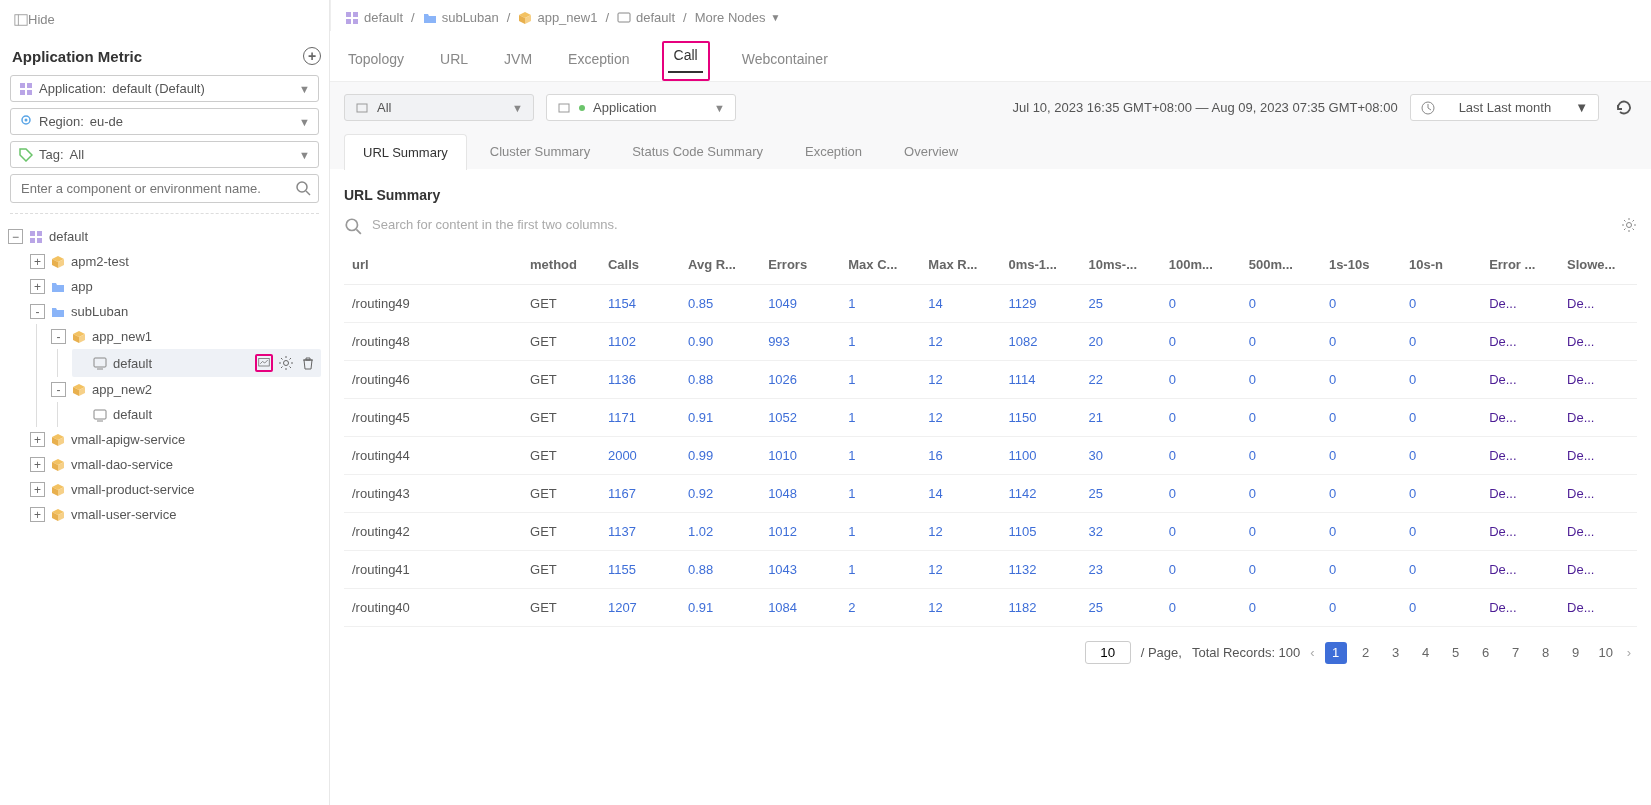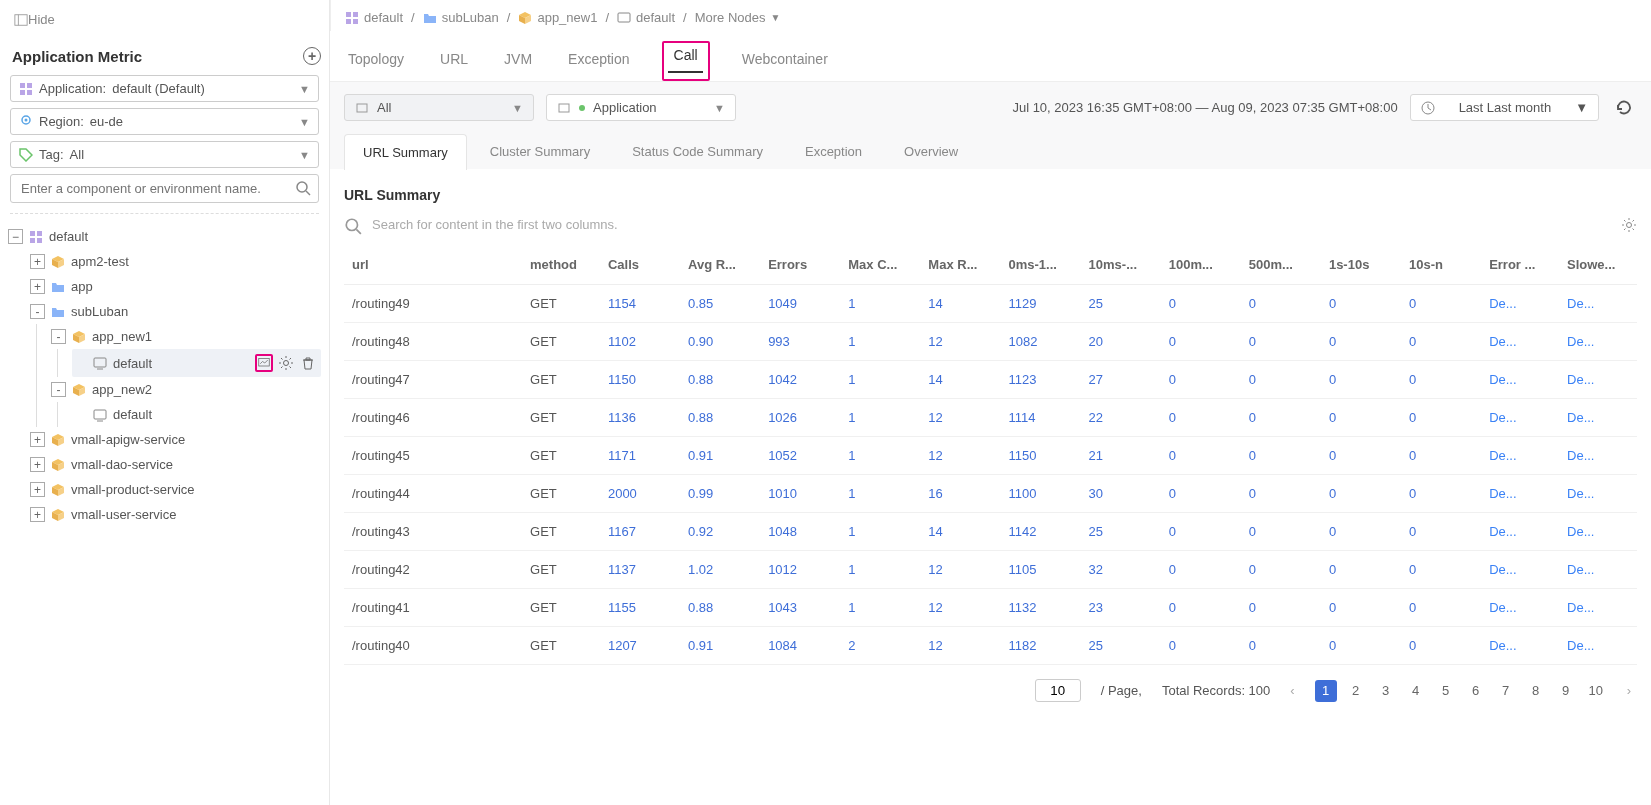--- a/index.html
+++ b/index.html
@@ -56,22 +56,22 @@
 .panel-title { font-size:14px; font-weight:600; margin-bottom:14px; }
 .table-search { display:flex; align-items:flex-start; gap:10px; margin-bottom:10px; }
 .table-search input { border:none; outline:none; font-size:13px; flex:1; color:#555; }
 .table-search input::placeholder { color:#aaa; }
 .table-search .mag { color:#999; }
 .gear-right { margin-left:auto; color:#888; cursor:pointer; }
 table { width:100%; border-collapse:collapse; font-size:13px; }
 thead th { text-align:left; color:#666; font-weight:600; padding:12px 8px; border-bottom:1px solid #eee; white-space:nowrap; overflow:hidden; text-overflow:ellipsis; }
 tbody td { padding:11px 8px; border-bottom:1px solid #f0f0f0; color:#555; }
 tbody td.link-num { color:#3e6ed8; cursor:pointer; }
-tbody td.link-txt { color:#3b82f6; cursor:pointer; }
-.pagination { display:flex; align-items:center; gap:20px; justify-content:flex-end; padding:14px 6px 0; font-size:13px; color:#555; }
+tbody td.link-txt { color:#4c1d95; cursor:pointer; }
+.pagination { display:flex; align-items:center; gap:10px; justify-content:flex-end; padding:14px 6px 0; font-size:13px; color:#555; }
 .page-size { width:46px; border:1px solid #ccc; border-radius:3px; padding:3px 6px; text-align:center; }
 .page-nums { display:flex; gap:8px; align-items:center; }
 .page-btn { min-width:22px; height:22px; display:flex; align-items:center; justify-content:center; border-radius:3px; cursor:pointer; color:#666; }
 .page-btn.active { background:#3e6ed8; color:#fff; }
 .chev { color:#aaa; cursor:pointer; }
 svg { display:block; }
 .col-url { width:160px; }
 .col-method { width:70px; }
 .col-w { width:72px; }
 .col-de { width:70px; }
@@ -432,37 +432,20 @@
               <td class="link-num">1082</td>
               <td class="link-num">20</td>
               <td class="link-num">0</td>
               <td class="link-num">0</td>
               <td class="link-num">0</td>
               <td class="link-num">0</td>
               <td class="link-txt">De...</td>
               <td class="link-txt">De...</td>
             </tr>
             <tr>
-              <td>/routing47</td>
-              <td>GET</td>
-              <td class="link-num">1150</td>
-              <td class="link-num">0.88</td>
-              <td class="link-num">1042</td>
-              <td class="link-num">1</td>
-              <td class="link-num">14</td>
-              <td class="link-num">1123</td>
-              <td class="link-num">27</td>
-              <td class="link-num">0</td>
-              <td class="link-num">0</td>
-              <td class="link-num">0</td>
-              <td class="link-num">0</td>
-              <td class="link-txt">De...</td>
-              <td class="link-txt">De...</td>
-            </tr>
-            <tr>
               <td>/routing46</td>
               <td>GET</td>
               <td class="link-num">1136</td>
               <td class="link-num">0.88</td>
               <td class="link-num">1026</td>
               <td class="link-num">1</td>
               <td class="link-num">12</td>
               <td class="link-num">1114</td>
               <td class="link-num">22</td>
               <td class="link-num">0</td>

